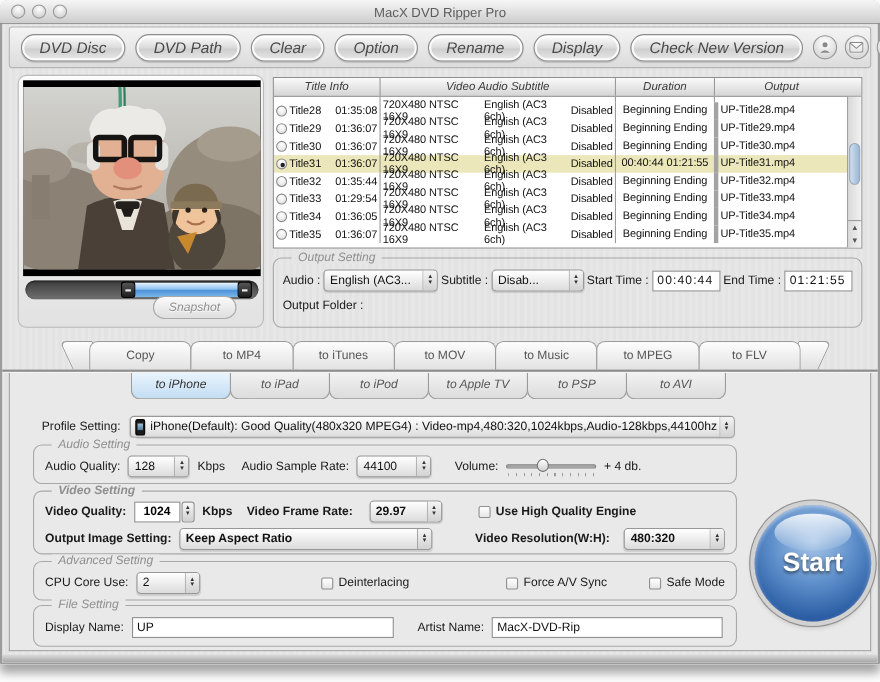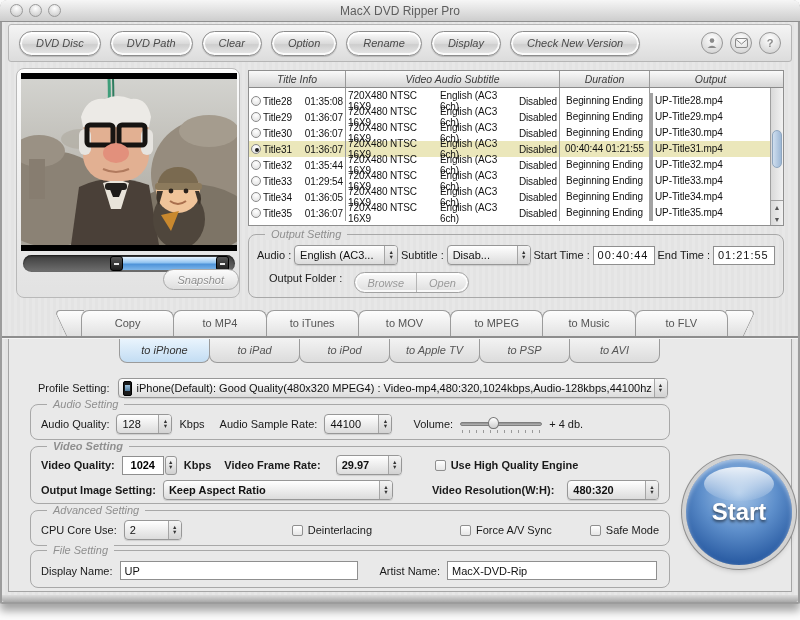--- a/index.html
+++ b/index.html
@@ -18,21 +18,21 @@
     background:radial-gradient(circle at 50% 30%, #ffffff, #d6d6d6 70%, #bcbcbc); }
   .win-title { width:100%; text-align:center; font-size:12px; color:#5d5d5d; }
   
   .toolbar { position:absolute; left:6px; top:24px; width:784px; height:38px;
     border:1px solid #b5b5b5; border-radius:3px;
     background:linear-gradient(#f4f4f4,#dcdcdc);
     display:flex; align-items:center; padding:0 10px; gap:9px; }
   .pill-btn { height:25px; padding:0 16px; border-radius:13px; border:1px solid #8d8d8d;
     background:linear-gradient(#ffffff,#dadada 50%,#cecece 55%,#e9e9e9);
     box-shadow:inset 0 0 0 2px rgba(255,255,255,.85), 0 1px 1px rgba(0,0,0,.18);
-    font-style:italic; font-size:11px; color:#4a4a4a; cursor:default;
+    font-style:italic; font-size:14px; color:#4a4a4a; cursor:default;
     font-family:"Liberation Sans", sans-serif; white-space:nowrap; }
   .tool-icons { margin-left:auto; display:flex; gap:7px; }
   .round-icon { width:22px; height:22px; border-radius:50%; border:1px solid #979797;
     background:radial-gradient(circle at 50% 30%, #fff, #d9d9d9 75%, #c2c2c2);
     display:flex; align-items:center; justify-content:center; color:#8a8a8a;
     font-size:11px; font-weight:bold; }
   .round-icon svg { display:block; }
   
   .preview { position:absolute; left:14px; top:68px; width:224px; height:230px;
     border:1px solid #b9b9b9; border-radius:8px;
@@ -43,21 +43,21 @@
   .trim-wrap { position:absolute; left:6px; top:186px; width:212px; height:17px;
     border-radius:9px; background:linear-gradient(#3c3c3c,#707070);
     box-shadow:inset 0 1px 2px rgba(0,0,0,.6); }
   .trim-range { position:absolute; left:42%; right:4%; top:2px; bottom:2px;
     background:linear-gradient(#e8f4ff,#8ec2f0 45%,#4e93d9 55%,#7db6ea); border-radius:3px; }
   .trim-handle { position:absolute; top:-1px; width:13px; height:15px; border-radius:3px;
     background:linear-gradient(#555,#1d1d1d); border:1px solid #000; }
   .trim-handle::after { content:""; position:absolute; left:3px; right:3px; top:6px;
     height:2px; background:#e8e8e8; }
   .trim-handle.h-left { left:-2px; } .trim-handle.h-right { right:-2px; }
-  .snapshot-row { position:absolute; right:0; bottom:7px; }
+  .snapshot-row { position:absolute; right:24px; bottom:7px; }
   .snap-btn { height:21px; padding:0 14px; border-radius:11px; border:1px solid #a9a9a9;
     background:linear-gradient(#fbfbfb,#dedede); font-style:italic; font-size:11px;
     color:#8f8f8f; text-shadow:0 1px 0 #fff; font-family:"Liberation Sans", sans-serif; }
   
   .ttable { position:absolute; left:246px; top:70px; width:536px; height:156px;
     border:1px solid #8f8f8f; background:#fff; overflow:hidden; }
   .thead { display:flex; height:17px; border-bottom:1px solid #8a8a8a;
     background:linear-gradient(#fafafa,#d5d5d5); }
   .thead span { font-style:italic; font-size:10.5px; color:#3c3c3c; text-align:center;
     line-height:16px; }
@@ -112,22 +112,22 @@
   .steparr { width:12px; height:19px; margin-left:1px; border:1px solid #979797; border-radius:3px;
     background:linear-gradient(#f7f7f7,#d0d0d0); display:flex; flex-direction:column;
     align-items:center; justify-content:center; font-size:5.5px; line-height:5px; color:#333; }
   .checkbox { width:11px; height:11px; border:1px solid #8f8f8f; border-radius:2px;
     background:linear-gradient(#fff,#e6e6e6); display:inline-block; flex:none; }
   .chk { display:flex; align-items:center; gap:5px; }
   
   .out-group { left:246px; top:234px; width:536px; height:64px; }
   .out-row1 { position:absolute; left:8px; right:8px; top:10px; display:flex;
     align-items:center; justify-content:space-between; }
-  .out-row2 { position:absolute; left:20px; right:8px; top:37px; display:flex;
-    align-items:flex-start; }
+  .out-row2 { position:absolute; left:8px; right:8px; top:37px; display:flex;
+    align-items:center; }
   .dual-pill { display:flex; height:21px; border:1px solid #a2a2a2; border-radius:11px;
     overflow:hidden; background:linear-gradient(#fafafa,#dedede);
     box-shadow:inset 0 0 0 2px rgba(255,255,255,.8); }
   .dual-pill span { padding:0 12px; font-style:italic; font-size:11px; color:#9a9a9a;
     line-height:20px; }
   .dual-pill span + span { border-left:1px solid #b5b5b5; }
   
   .tabs1 { position:absolute; left:64px; top:310px; width:678px; height:26px; display:flex; }
   .tab-cap { width:30px; border:1px solid #9b9b9b; border-bottom:none;
     background:linear-gradient(#fdfdfd,#e0e0e0); transform-origin:bottom; }
@@ -425,35 +425,31 @@
         <span class="val">Disab...</span>
         <span class="arr">▲<br>▼</span>
       </span>
       <span class="lbl">Start Time :</span>
       <span class="txtbox" style="width:62px;letter-spacing:1px">00:40:44</span>
       <span class="lbl">End Time :</span>
       <span class="txtbox" style="width:62px;letter-spacing:1px">01:21:55</span>
     </div>
     <div class="out-row2">
       <span class="lbl">Output Folder :</span>
-      <span class="dual-pill" style="margin-left:12px">
-        <span>Browse</span>
-        <span>Open</span>
-      </span>
     </div>
   </div>
 
   <div class="tabs1">
     <span class="tab-cap left"></span>
     <span class="tab1">Copy</span>
     <span class="tab1">to MP4</span>
     <span class="tab1">to iTunes</span>
     <span class="tab1">to MOV</span>
+    <span class="tab1">to Music</span>
     <span class="tab1">to MPEG</span>
-    <span class="tab1">to Music</span>
     <span class="tab1">to FLV</span>
     <span class="tab-cap right"></span>
   </div>
   <div class="panel-line"></div>
   <div class="main-panel"></div>
 
   <div class="tabs2">
     <span class="tab2 active">to iPhone</span>
     <span class="tab2">to iPad</span>
     <span class="tab2">to iPod</span>

